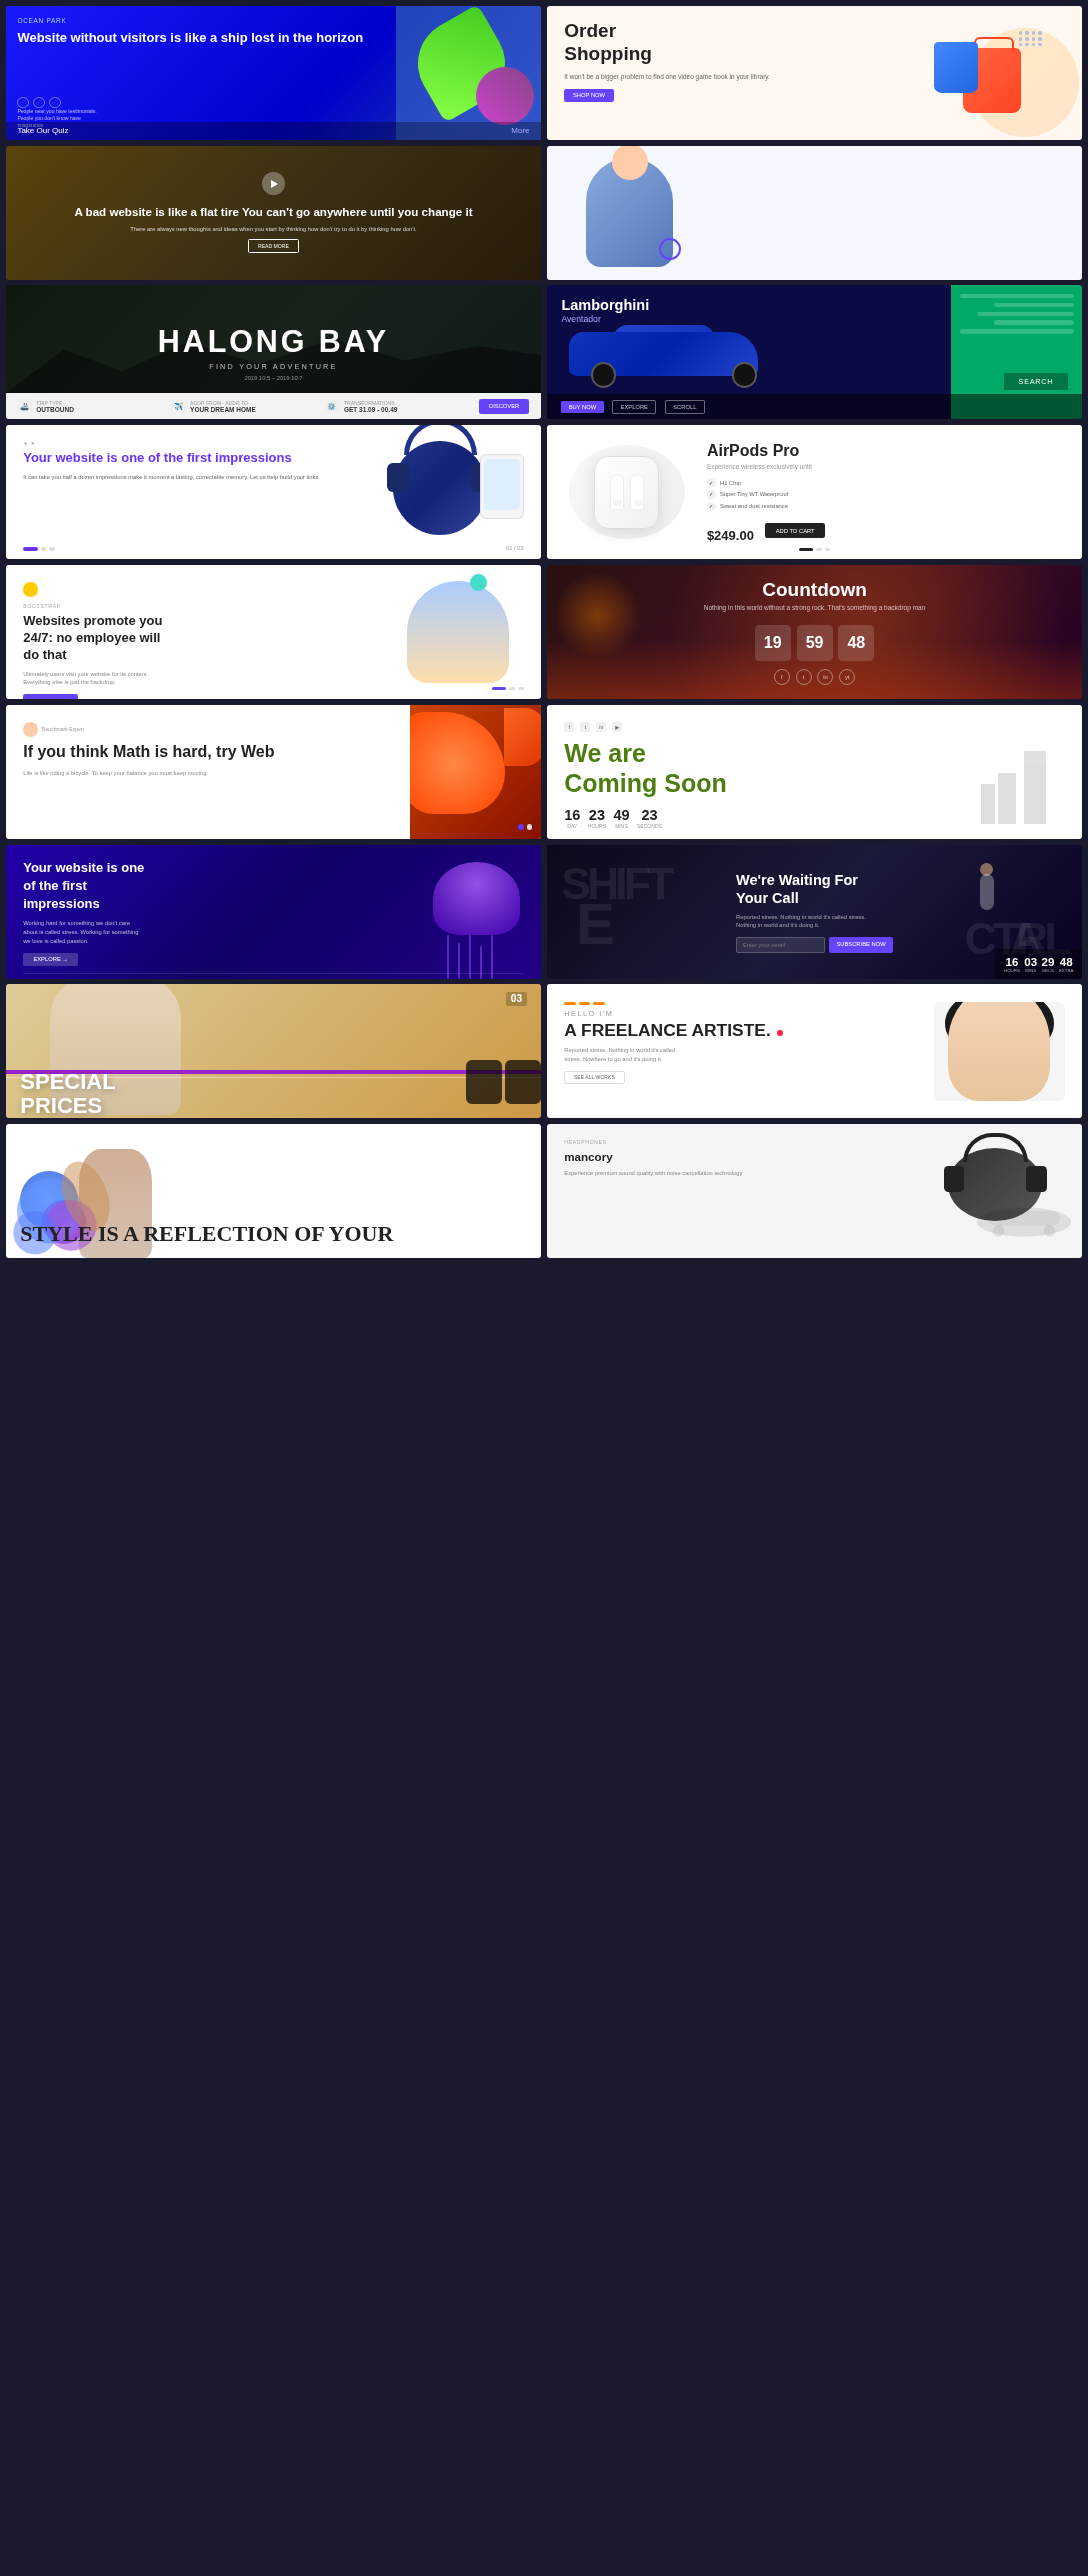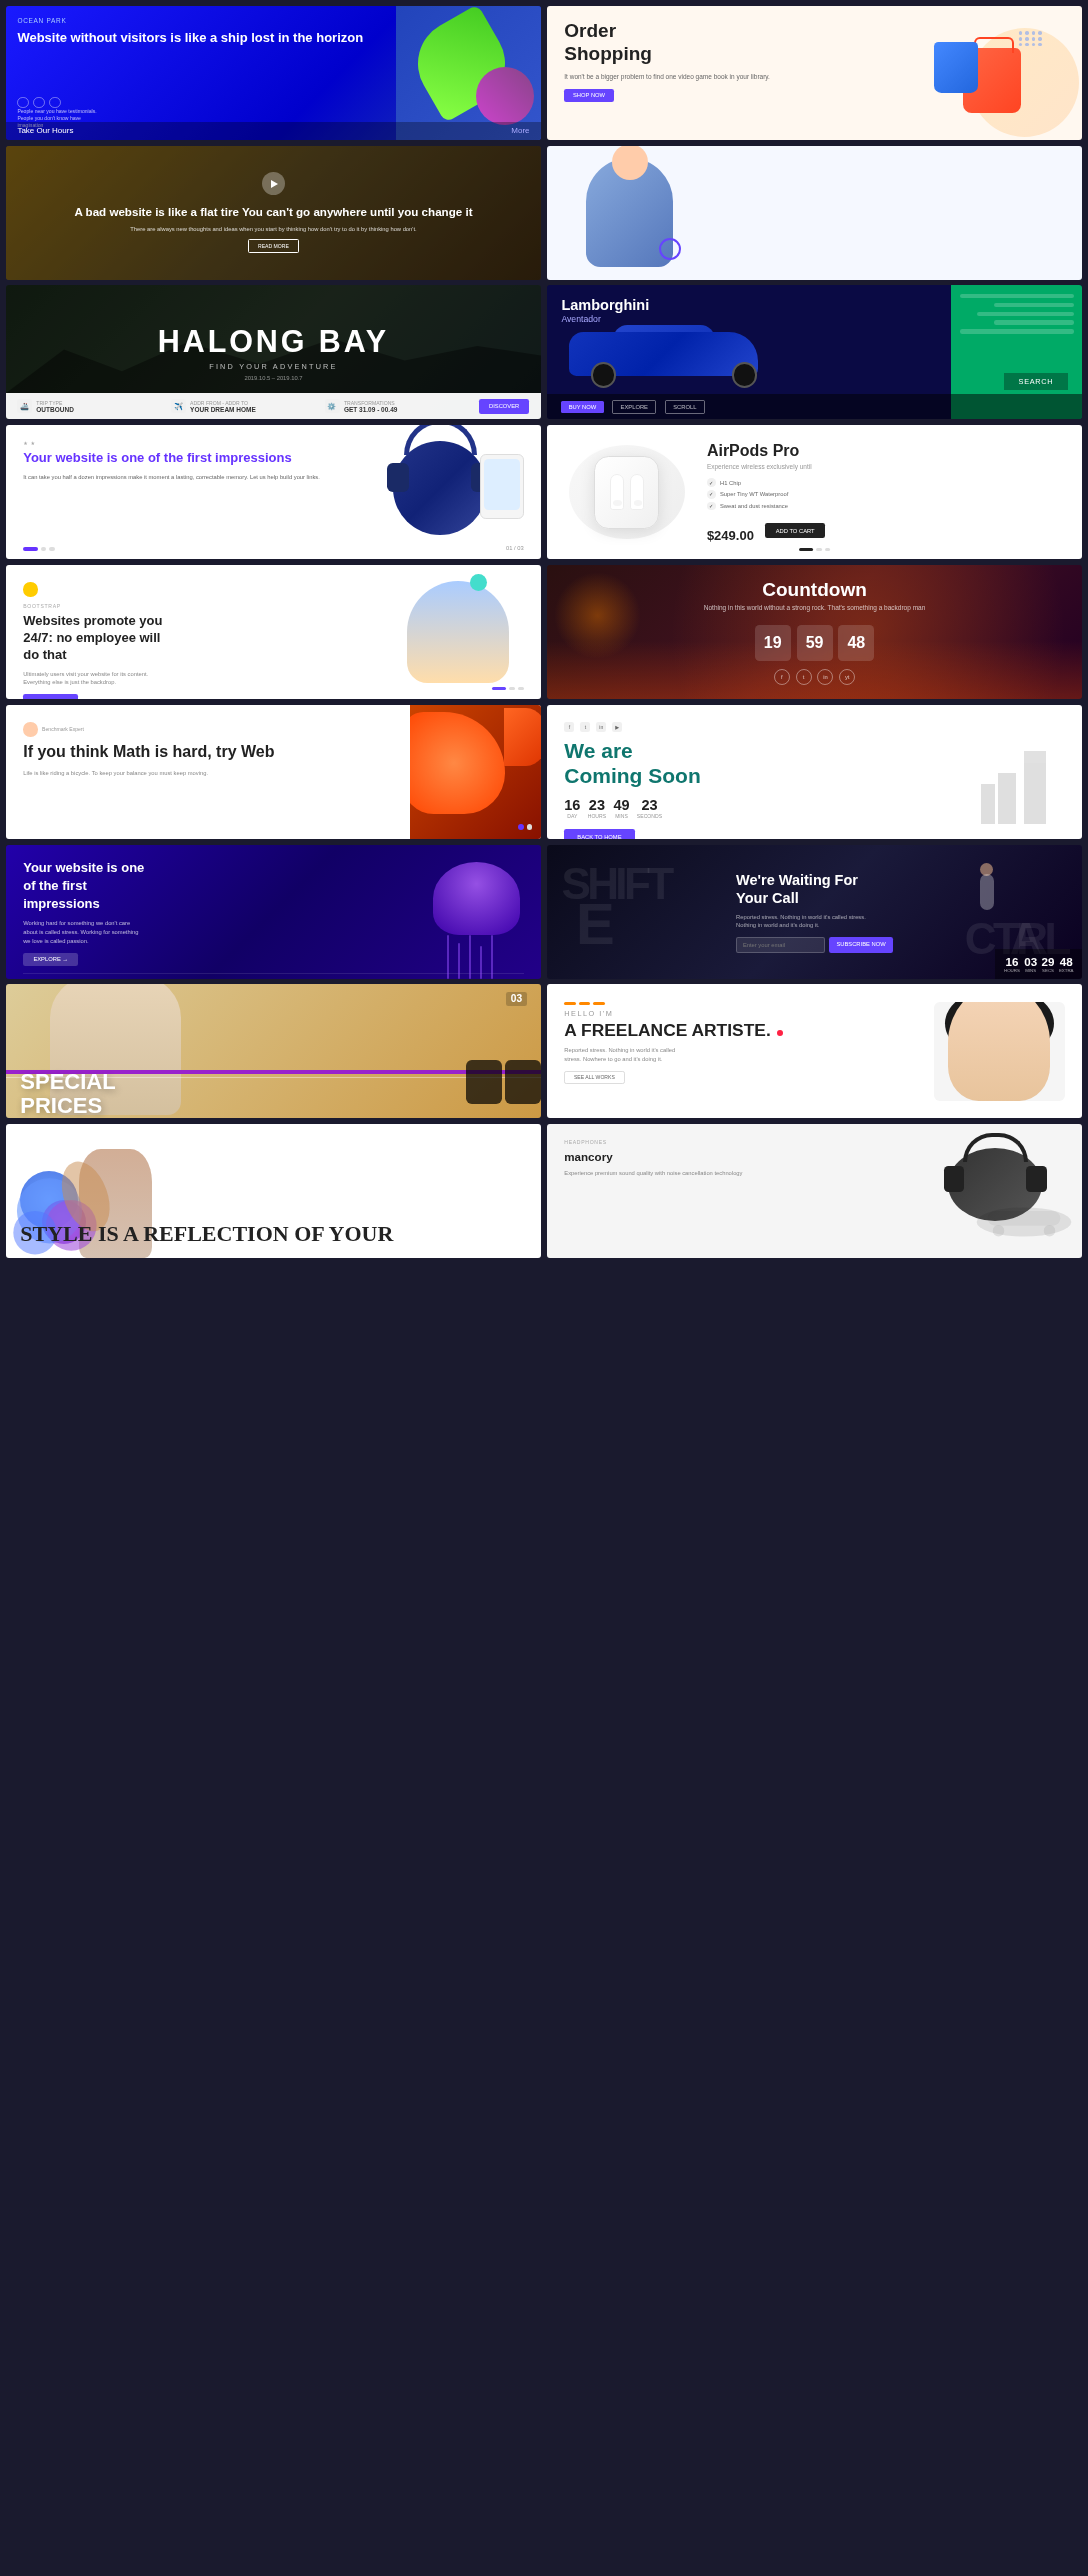--- a/index.html
+++ b/index.html
@@ -1044,23 +1044,23 @@
       height: 10.2px;
       background: #f0f0f0;
       border-radius: 2.2px;
       display: flex;
       align-items: center;
       justify-content: center;
       font-size: 5.1px;
       color: #666;
     }
     .card-12 h2 {
-      font-size: 21px;
+      font-size: 25px;
       font-weight: 700;
-      color: #0f766e;
+      color: #4d7c0f;
       line-height: 1.2;
     }
     .coming-soon-countdown {
       display: flex;
       gap: 7.3px;
       margin-top: 8.7px;
     }
     .cs-box {
       text-align: center;
     }
@@ -1600,21 +1600,21 @@
           <div class="social-dot"></div>
         </div>
         <div class="people-text">People near you have testimonials. People you don't know have imagination</div>
       </div>
     </div>
     <div class="right-section">
       <div class="fish-shape"></div>
       <div class="coral-shape"></div>
     </div>
     <div class="bottom-bar">
-      <span class="take-quiz">Take Our Hours</span>
+      <span class="take-quiz">Take Our Quiz</span>
       <span class="more-link">More</span>
     </div>
   </div>
 
   <div class="card card-2">
     <div class="text-section">
       <h2>
         <span>Order</span><br>
         <span>Shopping</span>
       </h2>

